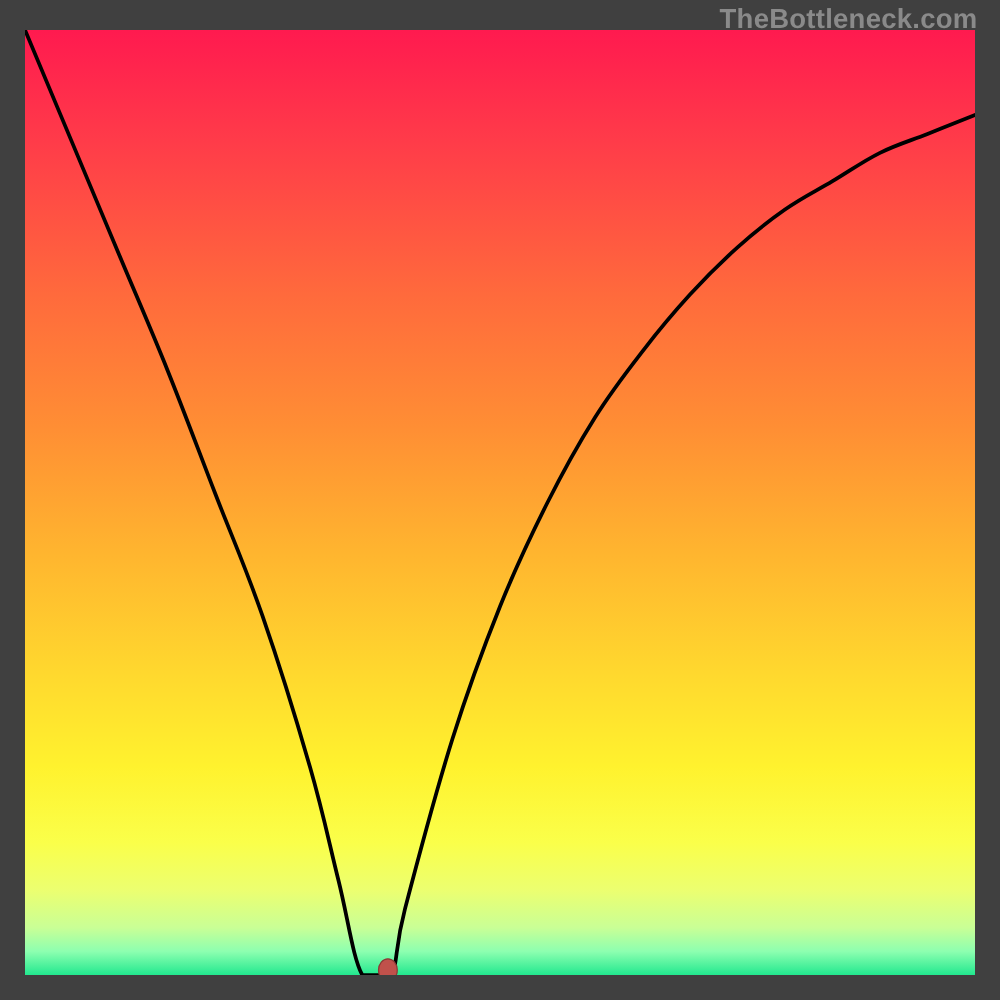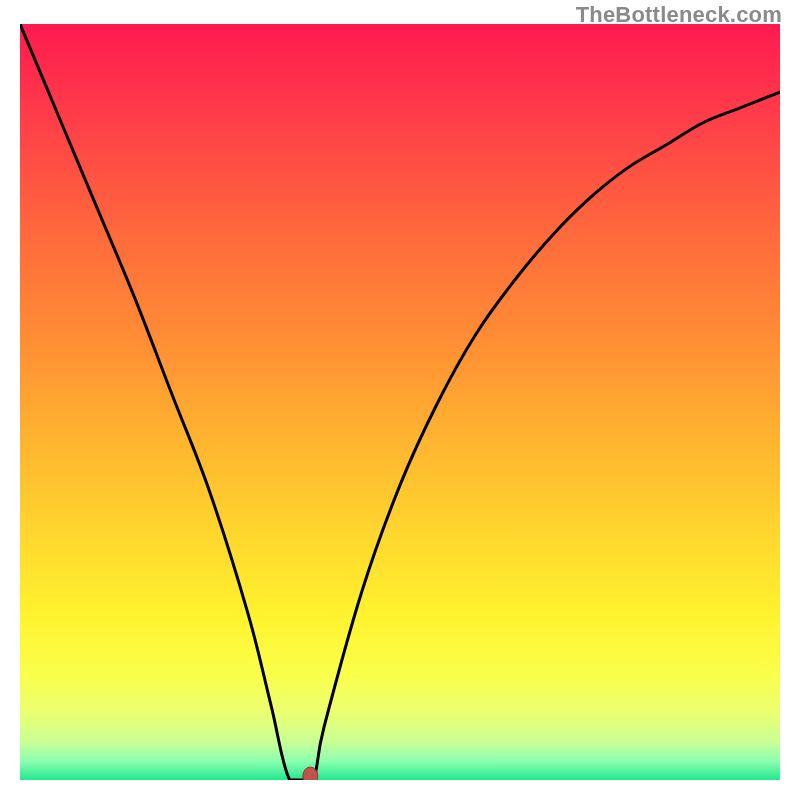--- a/index.html
+++ b/index.html
@@ -7,21 +7,21 @@
     padding: 0;
     width: 800px;
     height: 800px;
     background: #000;
     overflow: hidden;
   }
   .outer {
     position: relative;
     width: 800px;
     height: 800px;
-    background: #ffffff;
+    background: #404040;
   }
   .watermark {
     position: absolute;
     top: 2px;
     right: 18px;
     font-family: Arial, Helvetica, sans-serif;
     font-size: 22px;
     font-weight: 600;
     color: #8a8a8a;
     letter-spacing: 0.2px;

